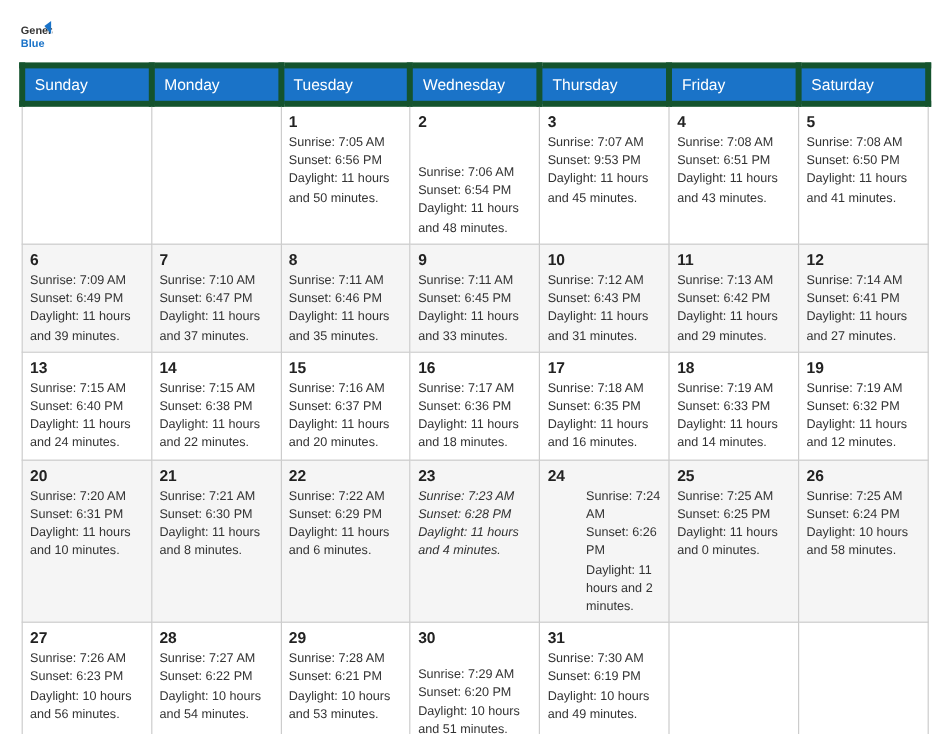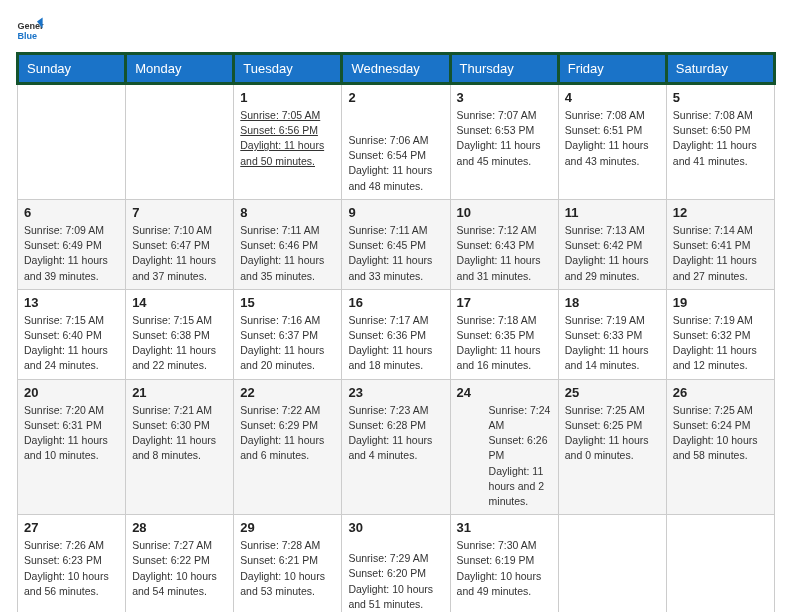--- a/index.html
+++ b/index.html
@@ -42,21 +42,21 @@
       border-collapse: collapse;
       font-size: 11px;
     }
     .calendar th {
       background-color: #1a73c8;
       color: #fff;
       text-align: left;
       padding: 6px 8px;
       font-size: 13px;
       font-weight: normal;
-      border: 3px solid #14532d;
+      border: 5px solid #14532d;
     }
     .calendar td {
       border: 1px solid #ccc;
       vertical-align: top;
       padding: 5px 6px;
       width: 108px;
       min-height: 80px;
       background: #fff;
     }
     .calendar tr:nth-child(even) td {
@@ -109,34 +109,34 @@
         <th>Friday</th>
         <th>Saturday</th>
       </tr>
   </thead>
   <tbody id="calendar-body">
   <tr>
         <td class="empty-cell"></td>
         <td class="empty-cell"></td>
         <td>
           <div class="day-num">1</div>
-          <div class="day-info" style="white-space: pre-line; text-decoration: underline;">Sunrise: 7:05 AM
+          <div class="day-info" style="white-space: pre-line;">Sunrise: 7:05 AM
 Sunset: 6:56 PM
 Daylight: 11 hours and 50 minutes.</div>
         </td>
         <td>
           <div class="day-num">2</div>
           <div class="day-info" style="white-space: pre-line; margin-top: 28px;">Sunrise: 7:06 AM
 Sunset: 6:54 PM
 Daylight: 11 hours and 48 minutes.</div>
         </td>
         <td>
           <div class="day-num">3</div>
           <div class="day-info" style="white-space: pre-line;">Sunrise: 7:07 AM
-Sunset: 6:53 PM
+Sunset: 9:53 PM
 Daylight: 11 hours and 45 minutes.</div>
         </td>
         <td>
           <div class="day-num">4</div>
           <div class="day-info" style="white-space: pre-line;">Sunrise: 7:08 AM
 Sunset: 6:51 PM
 Daylight: 11 hours and 43 minutes.</div>
         </td>
         <td>
           <div class="day-num">5</div>
@@ -247,21 +247,21 @@
 Daylight: 11 hours and 8 minutes.</div>
         </td>
         <td>
           <div class="day-num">22</div>
           <div class="day-info" style="white-space: pre-line;">Sunrise: 7:22 AM
 Sunset: 6:29 PM
 Daylight: 11 hours and 6 minutes.</div>
         </td>
         <td>
           <div class="day-num">23</div>
-          <div class="day-info" style="white-space: pre-line;">Sunrise: 7:23 AM
+          <div class="day-info" style="white-space: pre-line; font-style: italic;">Sunrise: 7:23 AM
 Sunset: 6:28 PM
 Daylight: 11 hours and 4 minutes.</div>
         </td>
         <td>
           <div class="day-num">24</div>
           <div class="day-info" style="white-space: pre-line; margin-left: 32px;">Sunrise: 7:24 AM
 Sunset: 6:26 PM
 Daylight: 11 hours and 2 minutes.</div>
         </td>
         <td>

